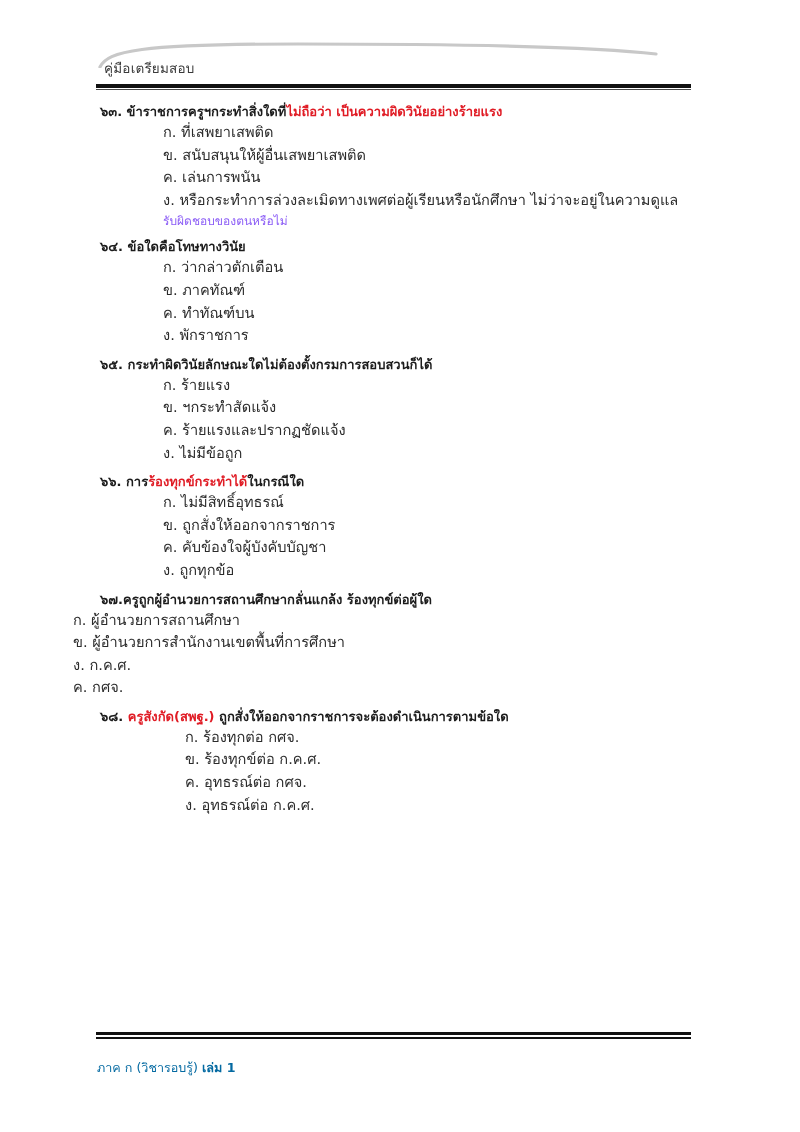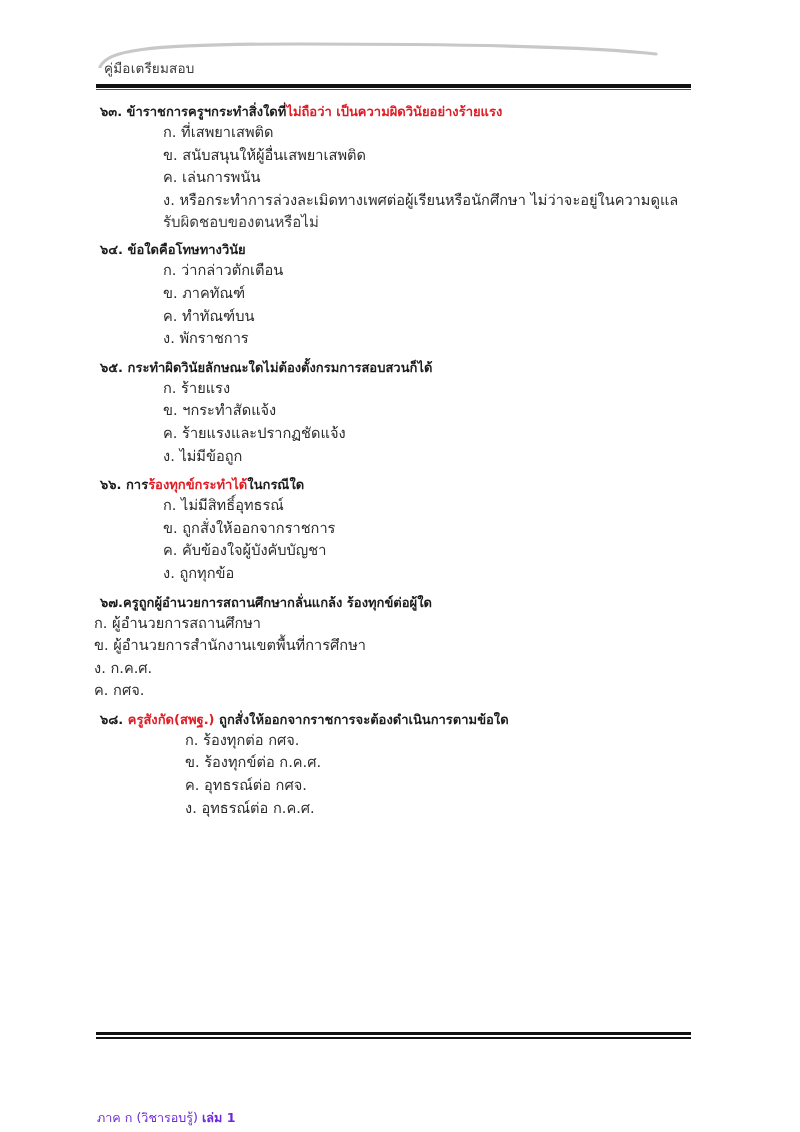--- a/index.html
+++ b/index.html
@@ -190,25 +190,25 @@
 
   .choice {
     font-size: 14.6px;
     color: #2b2b2b;
     line-height: 1.0;
     padding: 4px 0 4px 0;
     margin: 0;
     white-space: nowrap;
   }
   .choice.ind-a { padding-left: 163px; }
-  .choice.ind-b { padding-left: 94px; }
+  .choice.ind-b { padding-left: 73px; }
   .choice.ind-c { padding-left: 185px; }
   .choice-cont {
-    font-size: 15px;
-    color: #404040;
+    font-size: 12px;
+    color: #8b5cf6;
     line-height: 1.0;
     padding: 4px 0 4px 163px;
     margin: 0;
     white-space: nowrap;
   }
   .sp-5 { height: 5px; }
   .sp-7 { height: 7px; }
 
   
   #footer-rule {
@@ -223,23 +223,23 @@
     position: absolute;
     left: 96px;
     top: 1037px;
     width: 626px;
     height: 1.5px;
     background: #111111;
   }
   #footer-text {
     position: absolute;
     left: 97px;
-    top: 1108px;
+    top: 1058px;
     font-size: 12.6px;
-    color: #6d28d9;
+    color: #0369a1;
     white-space: nowrap;
   }
   #footer-text .ft-bold { font-weight: bold; }
 </style>
 </head>
 <body>
 
 <div id="page">
 
   <div id="header">

